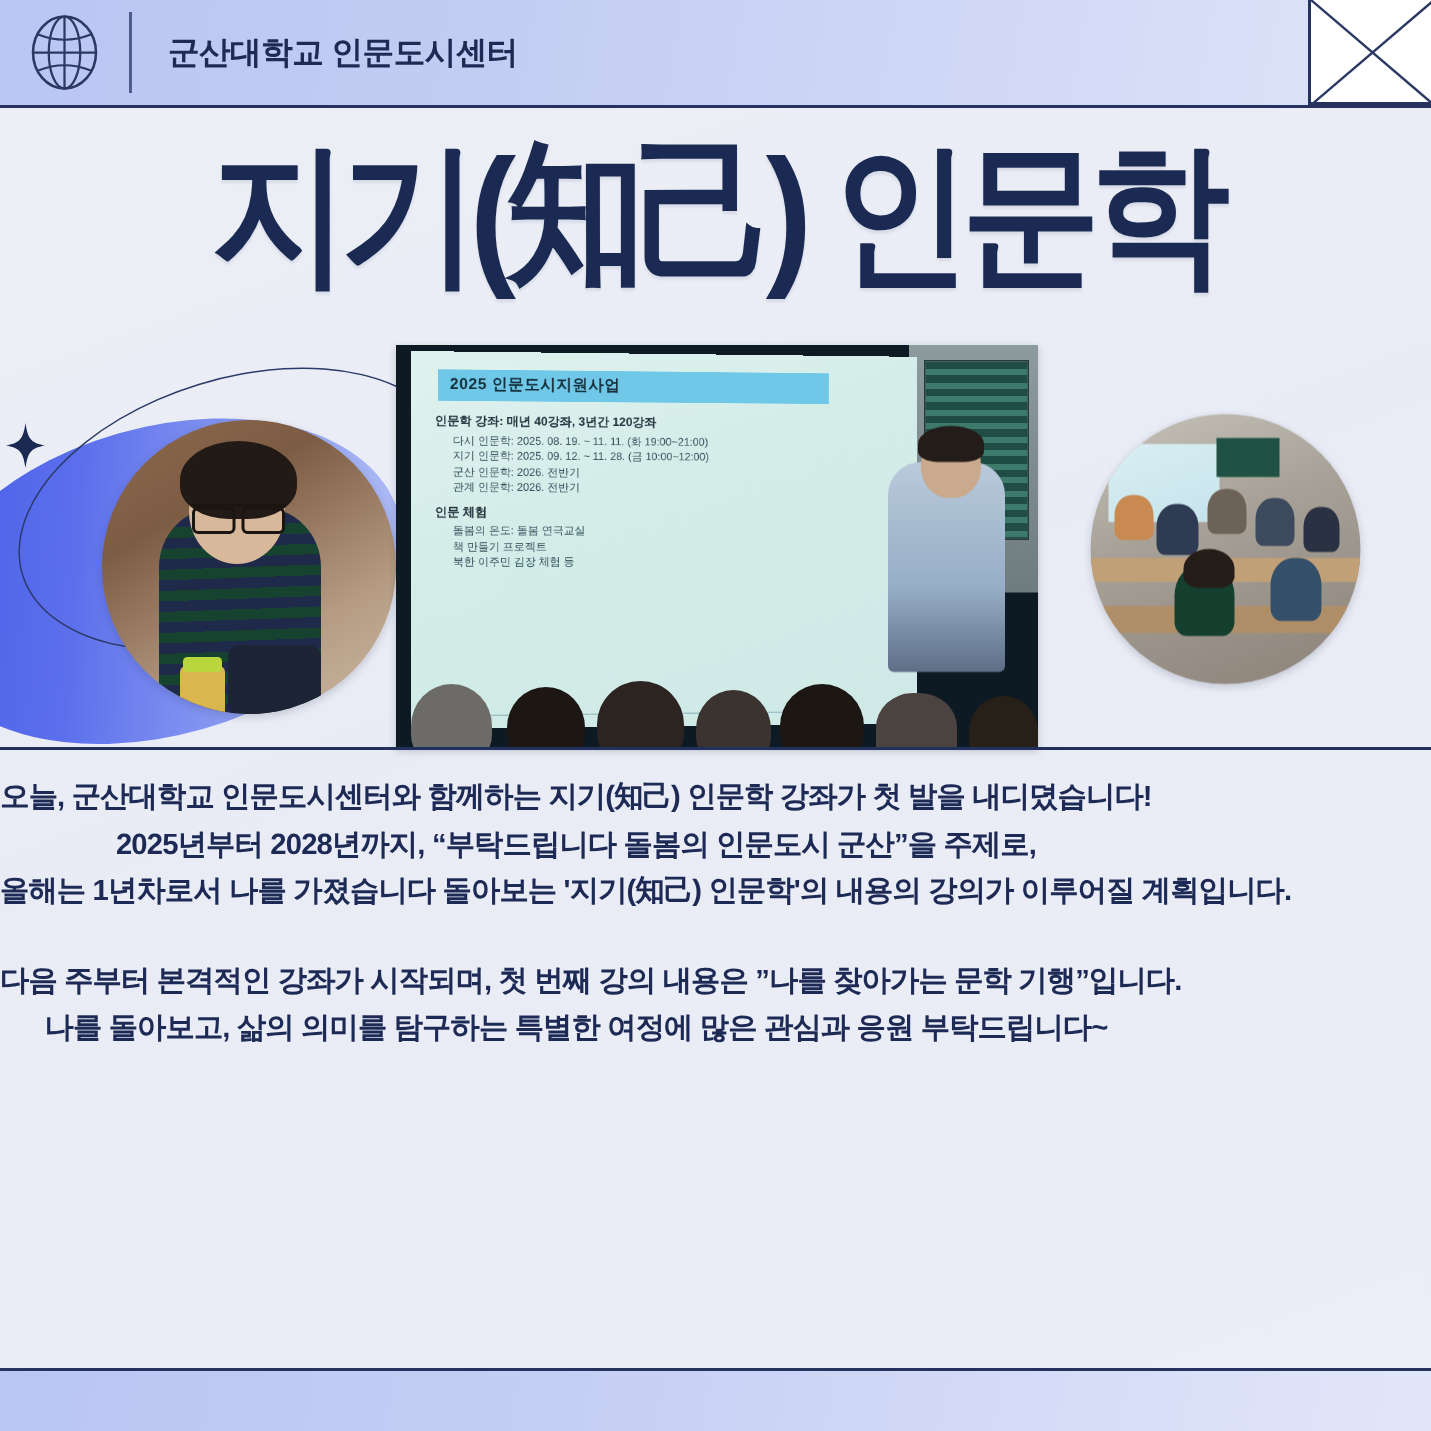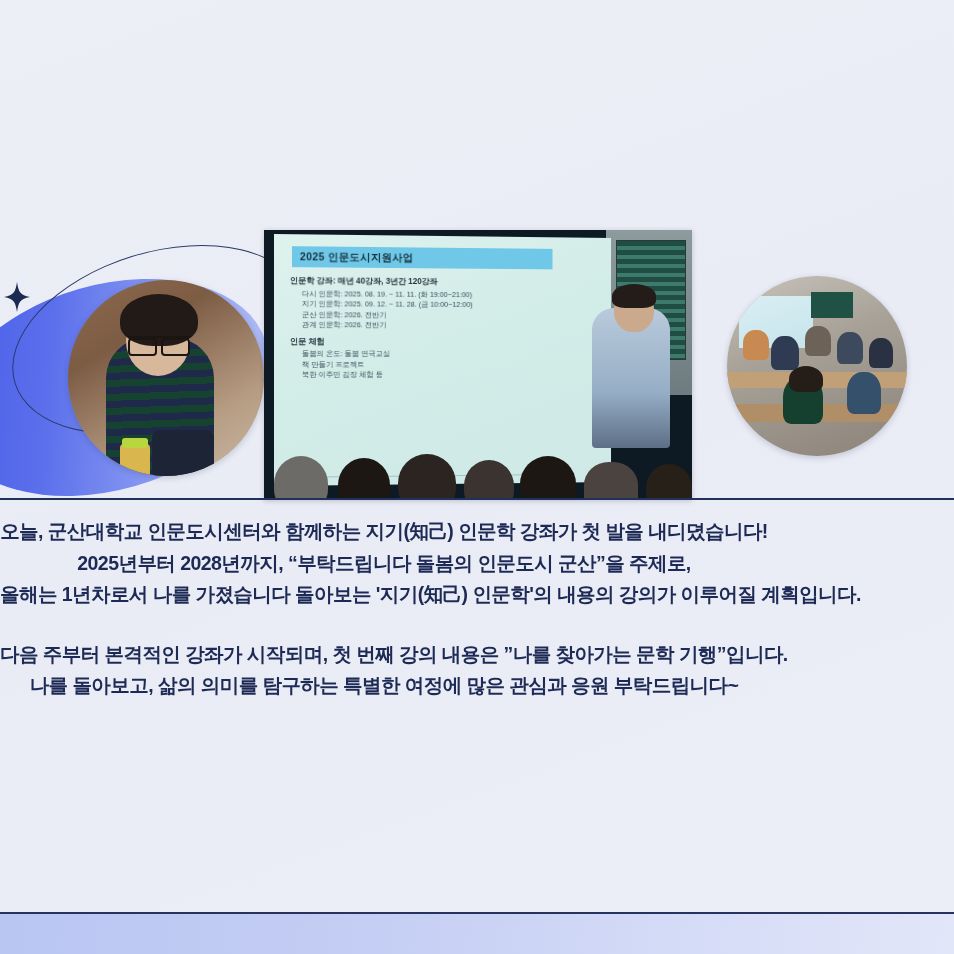--- a/index.html
+++ b/index.html
@@ -262,21 +262,44 @@
     width:954px; height:42px;
     background:linear-gradient(100deg,#b9c6f2 0%,#c5cef4 40%,#d4dbf7 70%,#e2e6f9 100%);
     border-top:2px solid #26335e;
   }
 </style>
 </head>
 <body>
 
 <div class="card">
 
-
+  <div class="header">
+    <div class="globe-wrap">
+      <svg class="globe" width="52" height="52" viewBox="0 0 52 52" aria-hidden="true">
+        <ellipse cx="26" cy="26" rx="21" ry="24" fill="none" stroke="#2b3862" stroke-width="1.7"></ellipse>
+        <ellipse cx="26" cy="26" rx="10.5" ry="24" fill="none" stroke="#2b3862" stroke-width="1.5"></ellipse>
+        <line x1="5" y1="26" x2="47" y2="26" stroke="#2b3862" stroke-width="1.5"></line>
+        <path d="M8.5 14 Q26 21 43.5 14" fill="none" stroke="#2b3862" stroke-width="1.4"></path>
+        <path d="M8.5 38 Q26 31 43.5 38" fill="none" stroke="#2b3862" stroke-width="1.4"></path>
+        <line x1="26" y1="2" x2="26" y2="50" stroke="#2b3862" stroke-width="1.5"></line>
+      </svg>
+    </div>
+    <div class="hdr-divider"></div>
+    <div class="hdr-title">군산대학교 인문도시센터</div>
+    <div class="xbox">
+      <svg viewBox="0 0 82 70" aria-hidden="true">
+        <line x1="0" y1="0" x2="82" y2="70" stroke="#2b3862" stroke-width="1.6"></line>
+        <line x1="82" y1="0" x2="0" y2="70" stroke="#2b3862" stroke-width="1.6"></line>
+      </svg>
+    </div>
+  </div>
+
+  <div class="title-zone">
+    <div class="big-title">지기(知己) 인문학</div>
+  </div>
 
   <div class="decor-ellipse-fill"></div>
   <div class="decor-ellipse-ring"></div>
   <div class="sparkle">
     <svg width="26" height="30" viewBox="0 0 26 30" aria-hidden="true">
       <path d="M13 0 C14.6 10 16 13.2 26 15 C16 16.8 14.6 20 13 30 C11.4 20 10 16.8 0 15 C10 13.2 11.4 10 13 0 Z" fill="#1b2a52"></path>
     </svg>
   </div>
 
   <div class="photo-circle photo-left">

